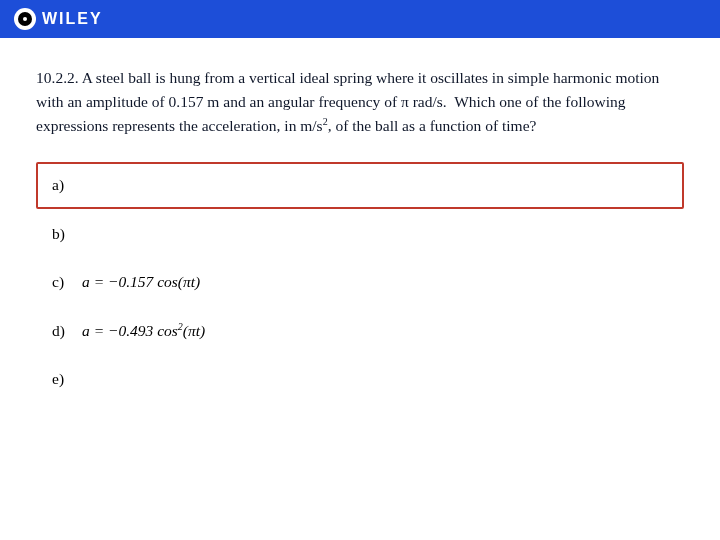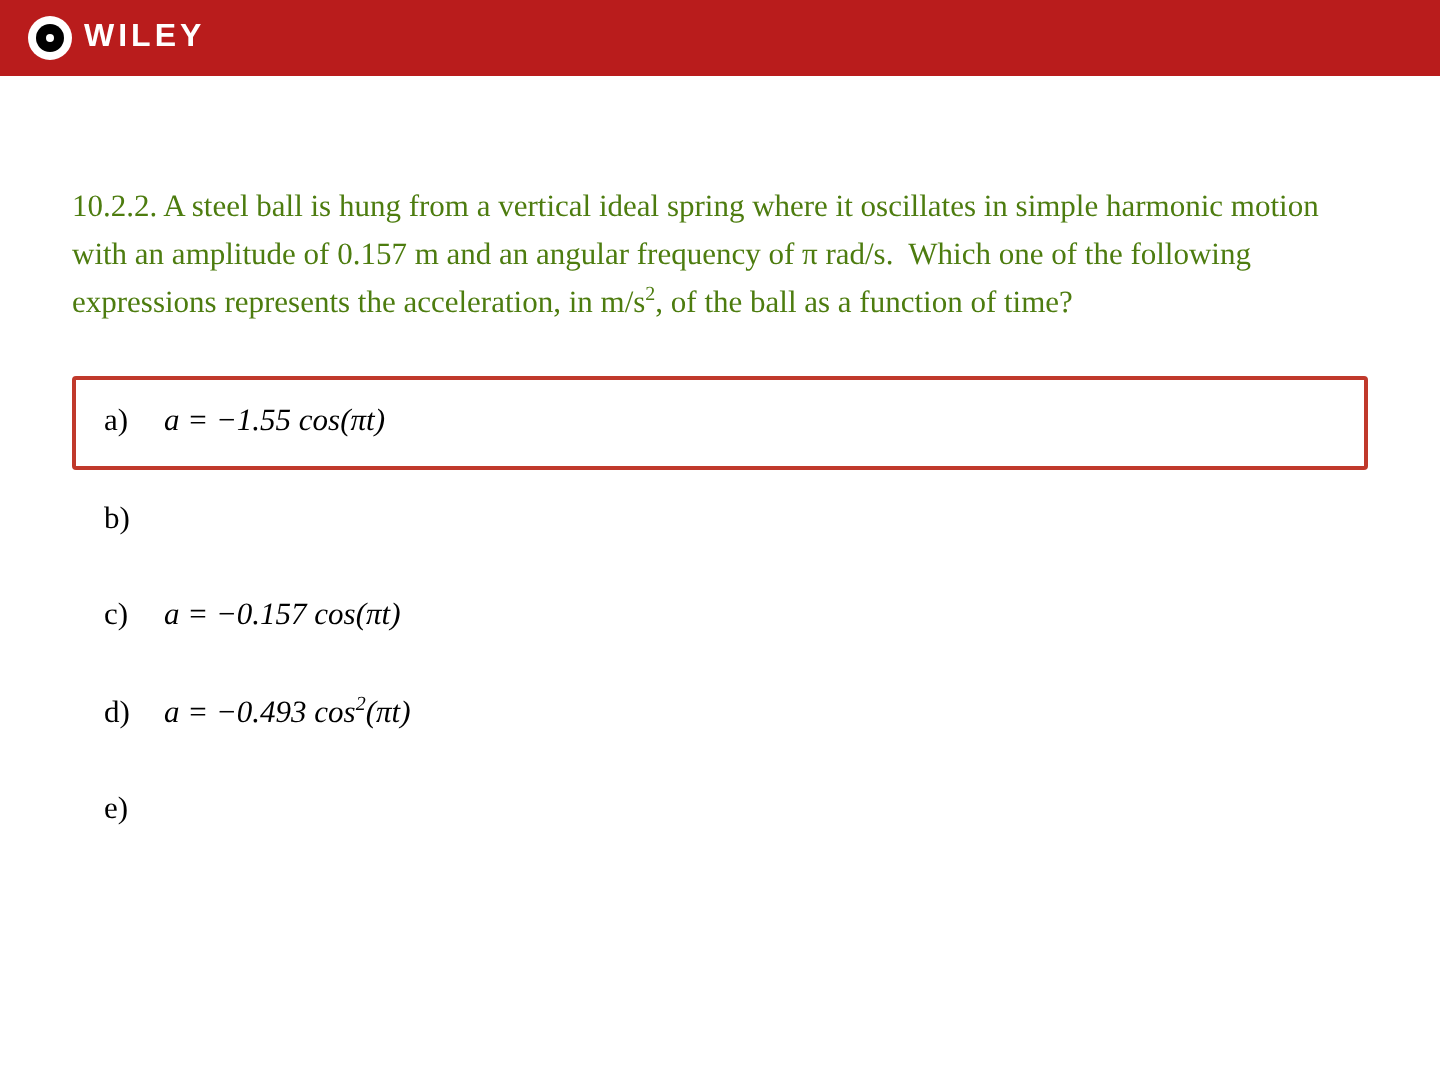--- a/index.html
+++ b/index.html
@@ -11,21 +11,21 @@
     body {
       width: 720px;
       height: 540px;
       font-family: "Times New Roman", Times, serif;
       background: #ffffff;
       overflow: hidden;
     }
 
     
     .header {
-      background: #b91c1c;
+      background: #1d4ed8;
       width: 720px;
       height: 38px;
       display: flex;
       align-items: center;
       padding: 0 14px;
     }
 
     .wiley-logo {
       display: flex;
       align-items: center;
@@ -68,23 +68,22 @@
     }
 
     
     .content {
       padding: 28px 36px 20px 36px;
     }
 
     .question-text {
       font-size: 15.5px;
       line-height: 1.55;
-      color: #4d7c0f;
+      color: #0f172a;
       margin-bottom: 24px;
-      margin-top: 26px;
     }
 
     
     .options-list {
       list-style: none;
     }
 
     .option-item {
       padding: 10px 14px;
       font-size: 15.5px;
@@ -139,23 +138,20 @@
     oscillates in simple harmonic motion with an amplitude of 0.157
     m and an angular frequency of π rad/s.&nbsp; Which one of the
     following expressions represents the acceleration, in m/s<sup>2</sup>, of the
     ball as a function of time?
   </div>
 
   <ul class="options-list">
 
     <li class="option-item selected">
       <span class="option-label">a)</span>
-      <span class="option-formula">
-        <i>a</i> = −1.55 cos(π<i>t</i>)
-      </span>
     </li>
 
     <li class="option-item">
       <span class="option-label">b)</span>
     </li>
 
     <li class="option-item">
       <span class="option-label">c)</span>
       <span class="option-formula">
         <i>a</i> = −0.157 cos(π<i>t</i>)

